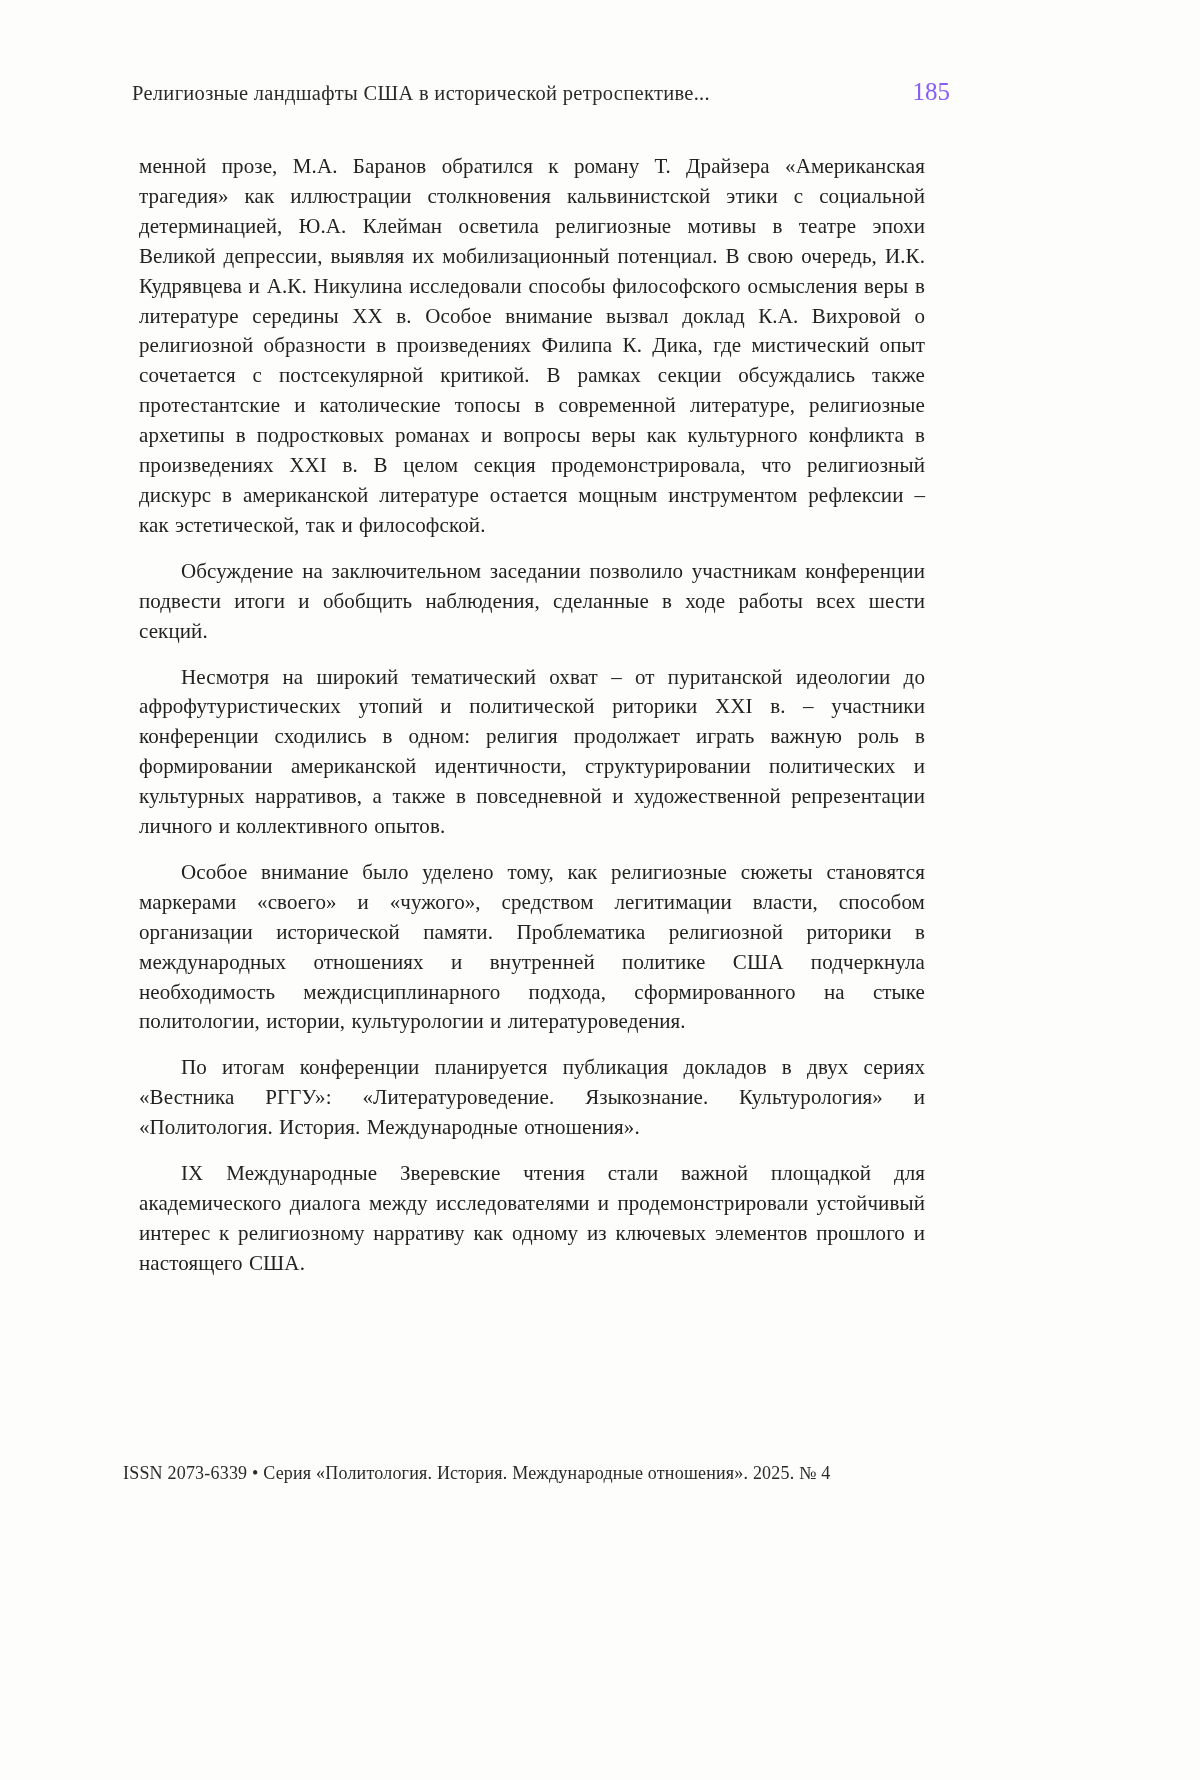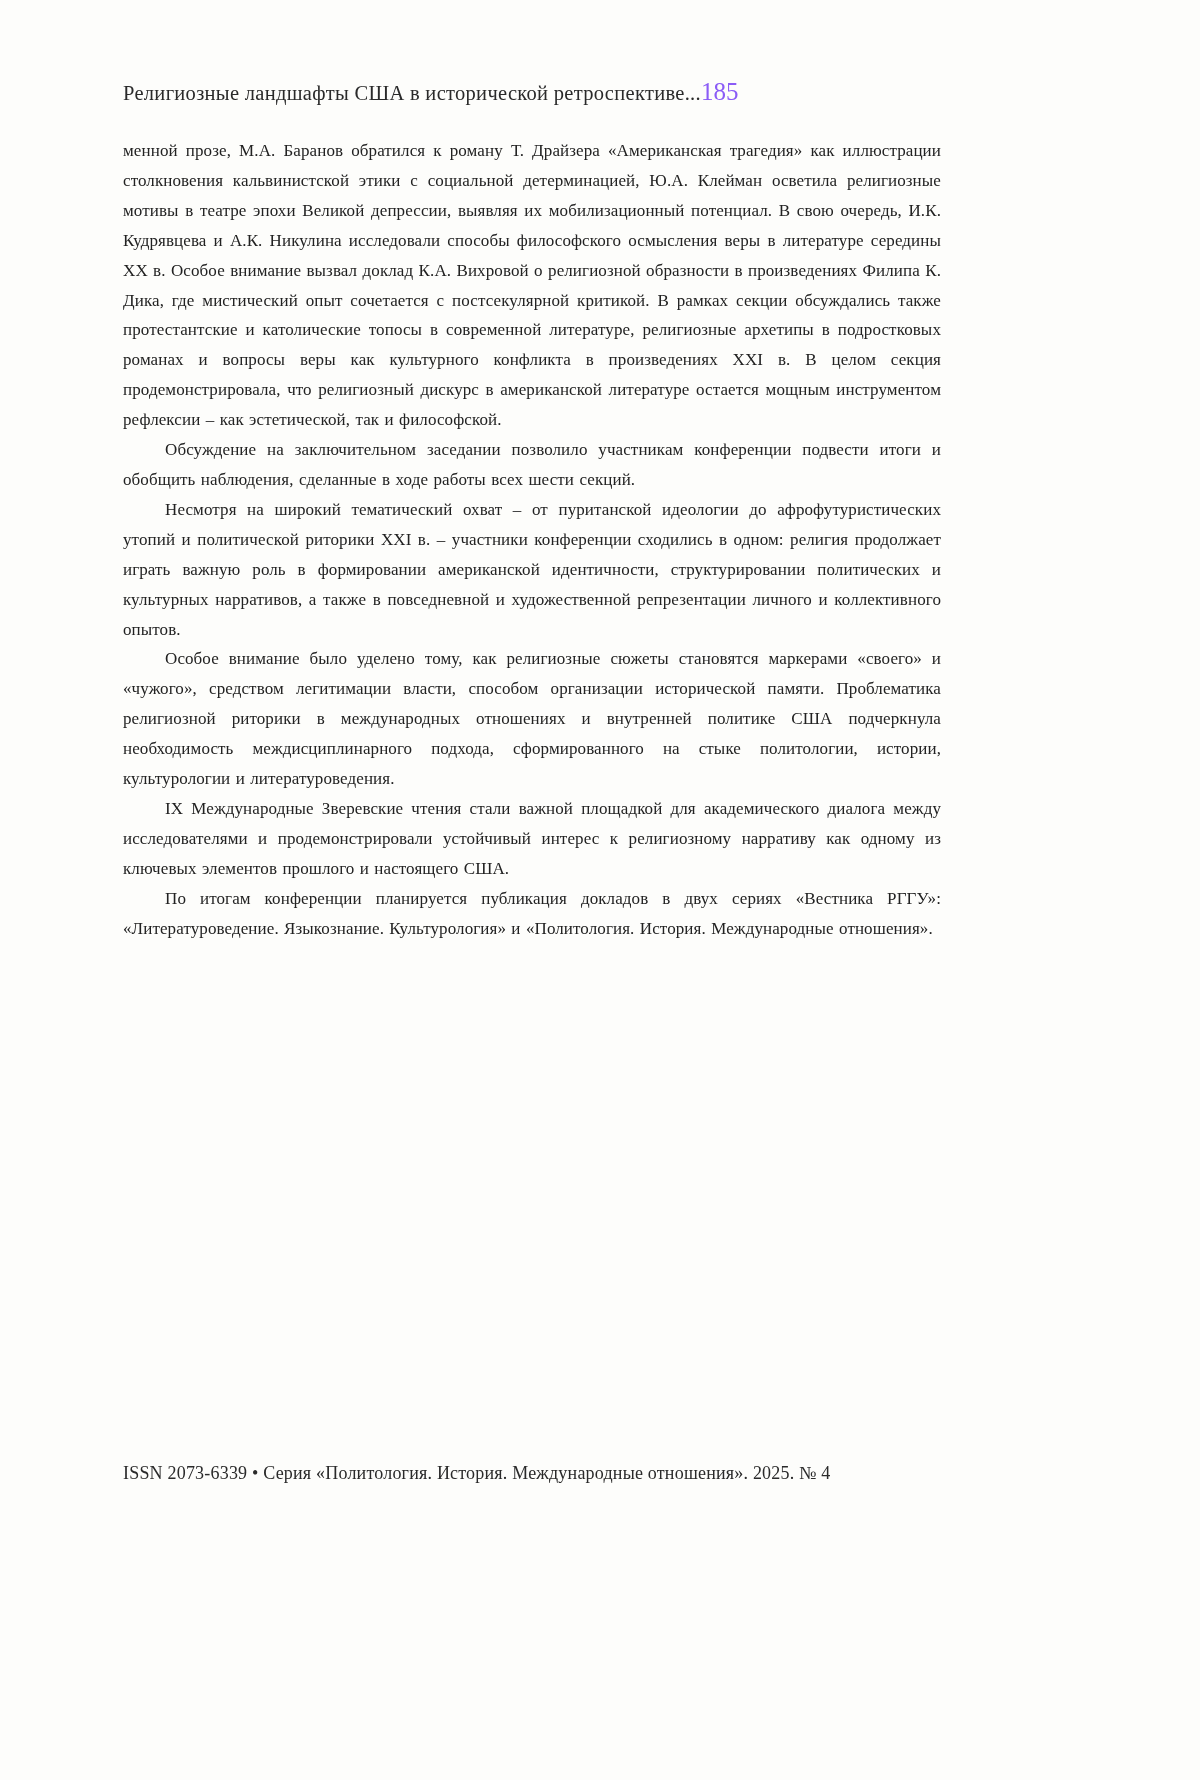--- a/index.html
+++ b/index.html
@@ -12,44 +12,45 @@
     width: 1200px;
     height: 1780px;
     margin: 0 auto;
     background: #fdfdfb;
     color: #232323;
     font-family: "Liberation Serif", "DejaVu Serif", serif;
     overflow: hidden;
   }
   .page-header {
     position: absolute;
-    left: 123px;
+    left: 132px;
     top: 78px;
     width: 818px;
     display: flex;
+    justify-content: space-between;
     align-items: baseline;
   }
   .running-title {
     font-size: 20.5px;
     letter-spacing: 0.3px;
     color: #2a2a2a;
   }
   .page-number {
     font-size: 25px;
     color: #8b5cf6;
   }
   .body-text {
     position: absolute;
     left: 123px;
     top: 136px;
     width: 818px;
   }
   .body-text p {
-    margin: 0;
-    font-size: 17px;
+    margin: 16px;
+    font-size: 21px;
     line-height: 29.9px;
     text-align: justify;
     letter-spacing: 0.1px;
     word-spacing: 1px;
     color: #222;
   }
   .body-text p.indent {
     text-indent: 42px;
   }
   .page-footer {
@@ -72,19 +73,19 @@
     <span class="running-title">Религиозные ландшафты США в исторической ретроспективе...</span>
     <span class="page-number">185</span>
   </div>
 
   <div class="body-text">
 
   <p class="no-indent">менной прозе, М.А. Баранов обратился к роману Т. Драйзера «Американская трагедия» как иллюстрации столкновения кальвинистской этики с социальной детерминацией, Ю.А. Клейман осветила религиозные мотивы в театре эпохи Великой депрессии, выявляя их мобилизационный потенциал. В свою очередь, И.К. Кудрявцева и А.К. Никулина исследовали способы философского осмысления веры в литературе середины XX в. Особое внимание вызвал доклад К.А. Вихровой о религиозной образности в произведениях Филипа К. Дика, где мистический опыт сочетается с постсекулярной критикой. В рамках секции обсуждались также протестантские и католические топосы в современной литературе, религиозные архетипы в подростковых романах и вопросы веры как культурного конфликта в произведениях XXI в. В целом секция продемонстрировала, что религиозный дискурс в американской литературе остается мощным инструментом рефлексии – как эстетической, так и философской.</p>
       <p class="indent">Обсуждение на заключительном заседании позволило участникам конференции подвести итоги и обобщить наблюдения, сделанные в ходе работы всех шести секций.</p>
       <p class="indent">Несмотря на широкий тематический охват – от пуританской идеологии до афрофутуристических утопий и политической риторики XXI в. – участники конференции сходились в одном: религия продолжает играть важную роль в формировании американской идентичности, структурировании политических и культурных нарративов, а также в повседневной и художественной репрезентации личного и коллективного опытов.</p>
       <p class="indent">Особое внимание было уделено тому, как религиозные сюжеты становятся маркерами «своего» и «чужого», средством легитимации власти, способом организации исторической памяти. Проблематика религиозной риторики в международных отношениях и внутренней политике США подчеркнула необходимость междисциплинарного подхода, сформированного на стыке политологии, истории, культурологии и литературоведения.</p>
+      <p class="indent">По итогам конференции планируется публикация докладов в двух сериях «Вестника РГГУ»: «Литературоведение. Языкознание. Культурология» и «Политология. История. Международные отношения».</p>
       <p class="indent">IX Международные Зверевские чтения стали важной площадкой для академического диалога между исследователями и продемонстрировали устойчивый интерес к религиозному нарративу как одному из ключевых элементов прошлого и настоящего США.</p>
-      <p class="indent">По итогам конференции планируется публикация докладов в двух сериях «Вестника РГГУ»: «Литературоведение. Языкознание. Культурология» и «Политология. История. Международные отношения».</p>
     </div>
 
   <div class="page-footer">ISSN 2073-6339 • Серия «Политология. История. Международные отношения». 2025. № 4</div>
 
 </div>
 
 </body></html>

